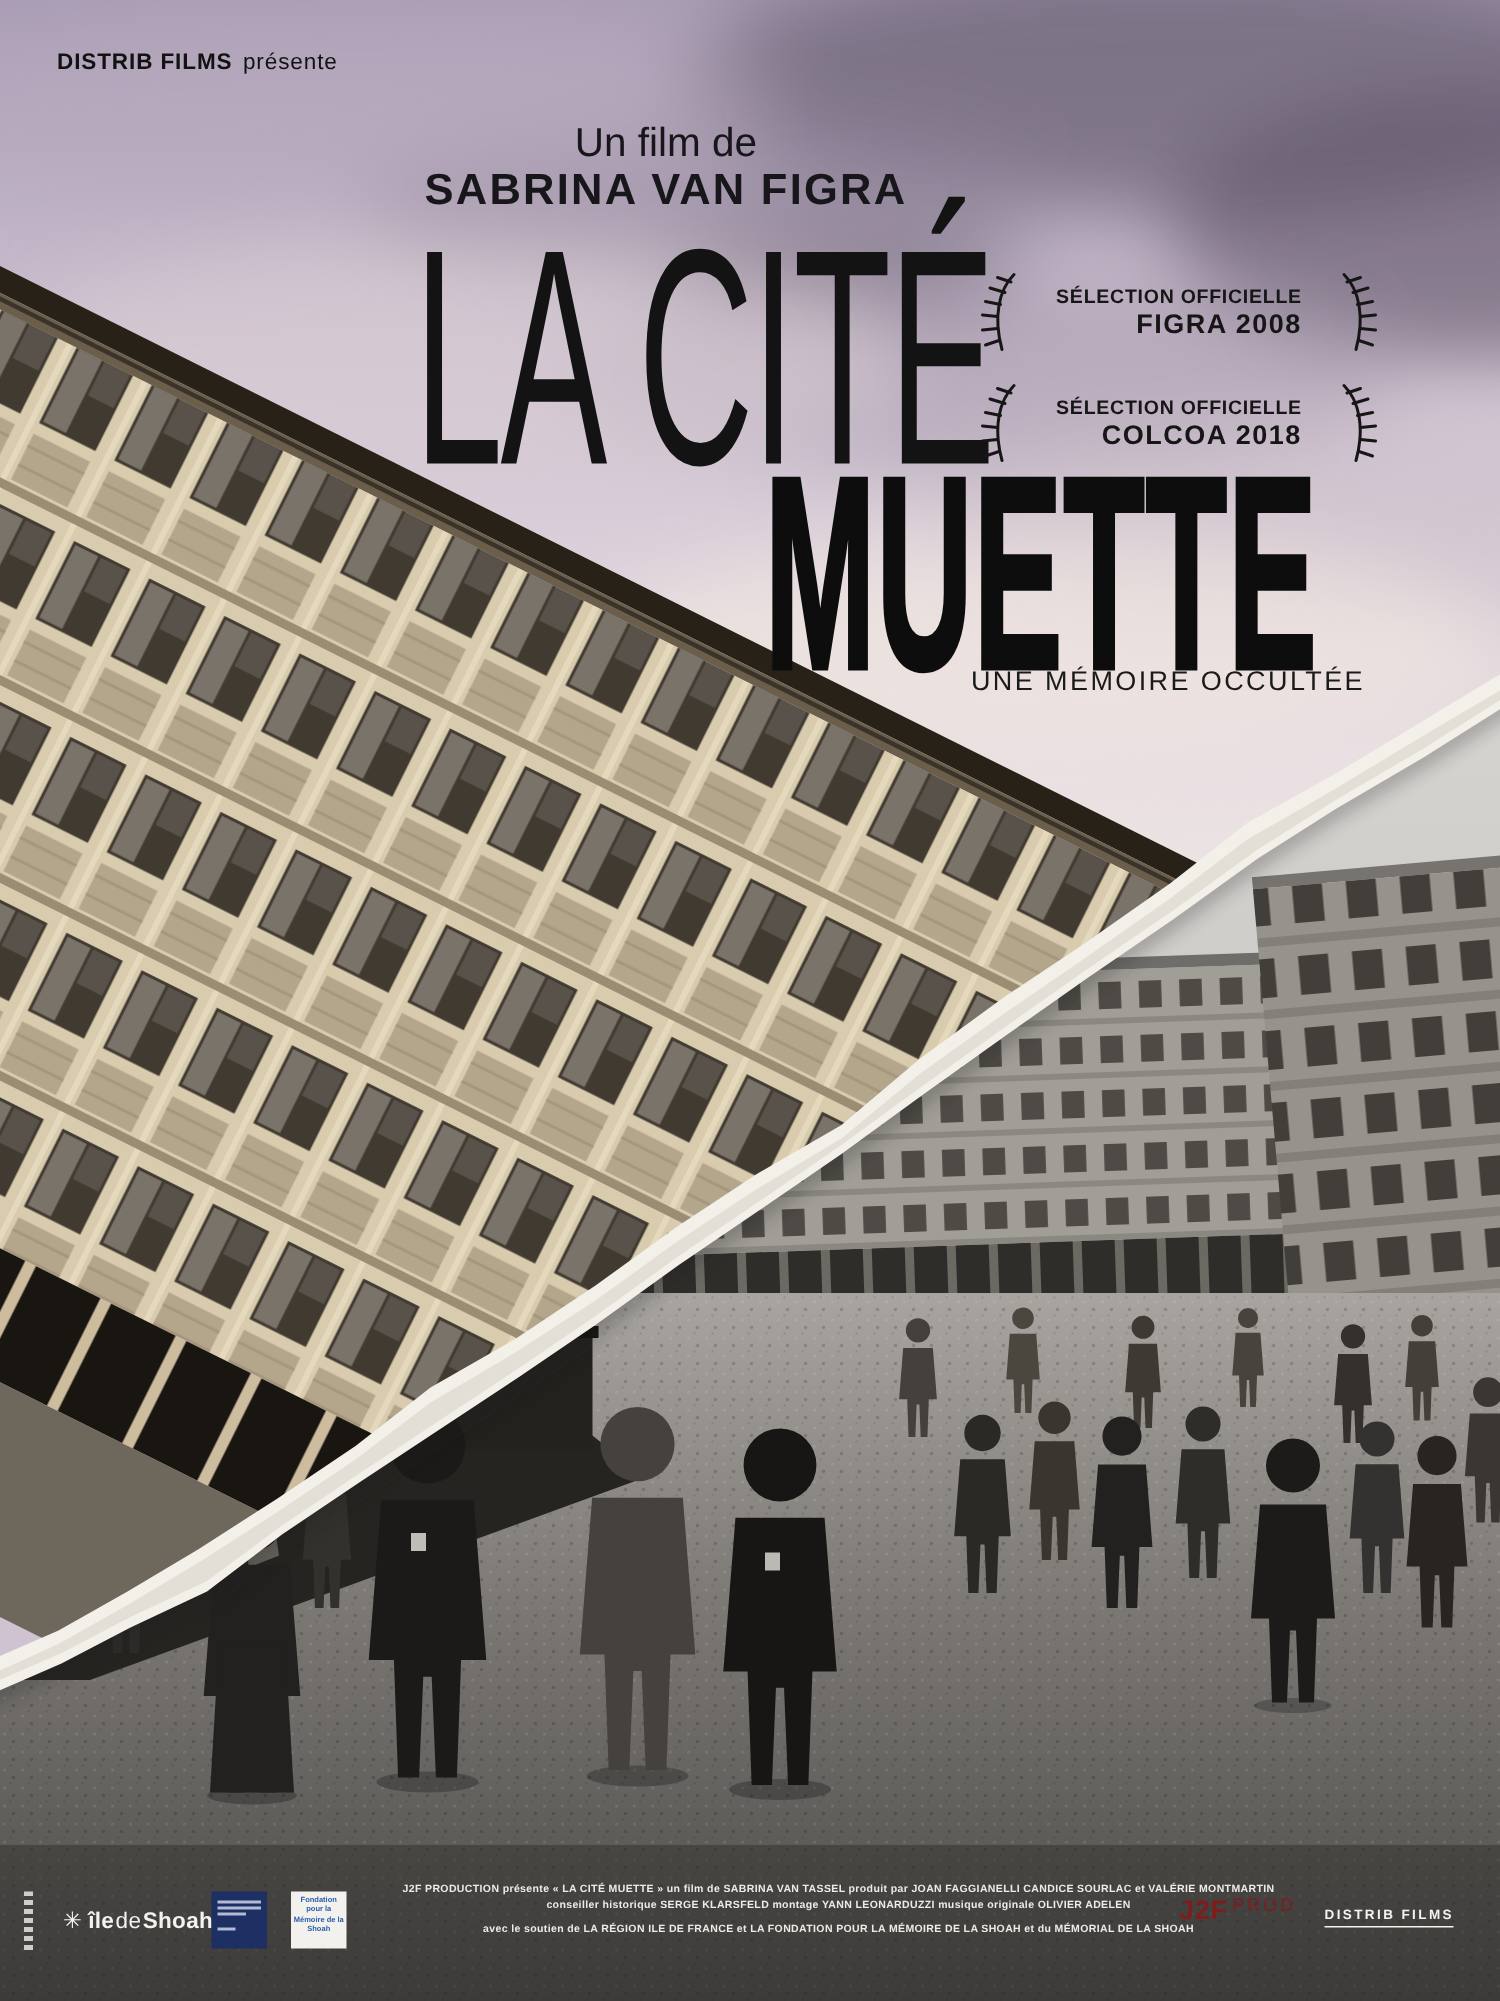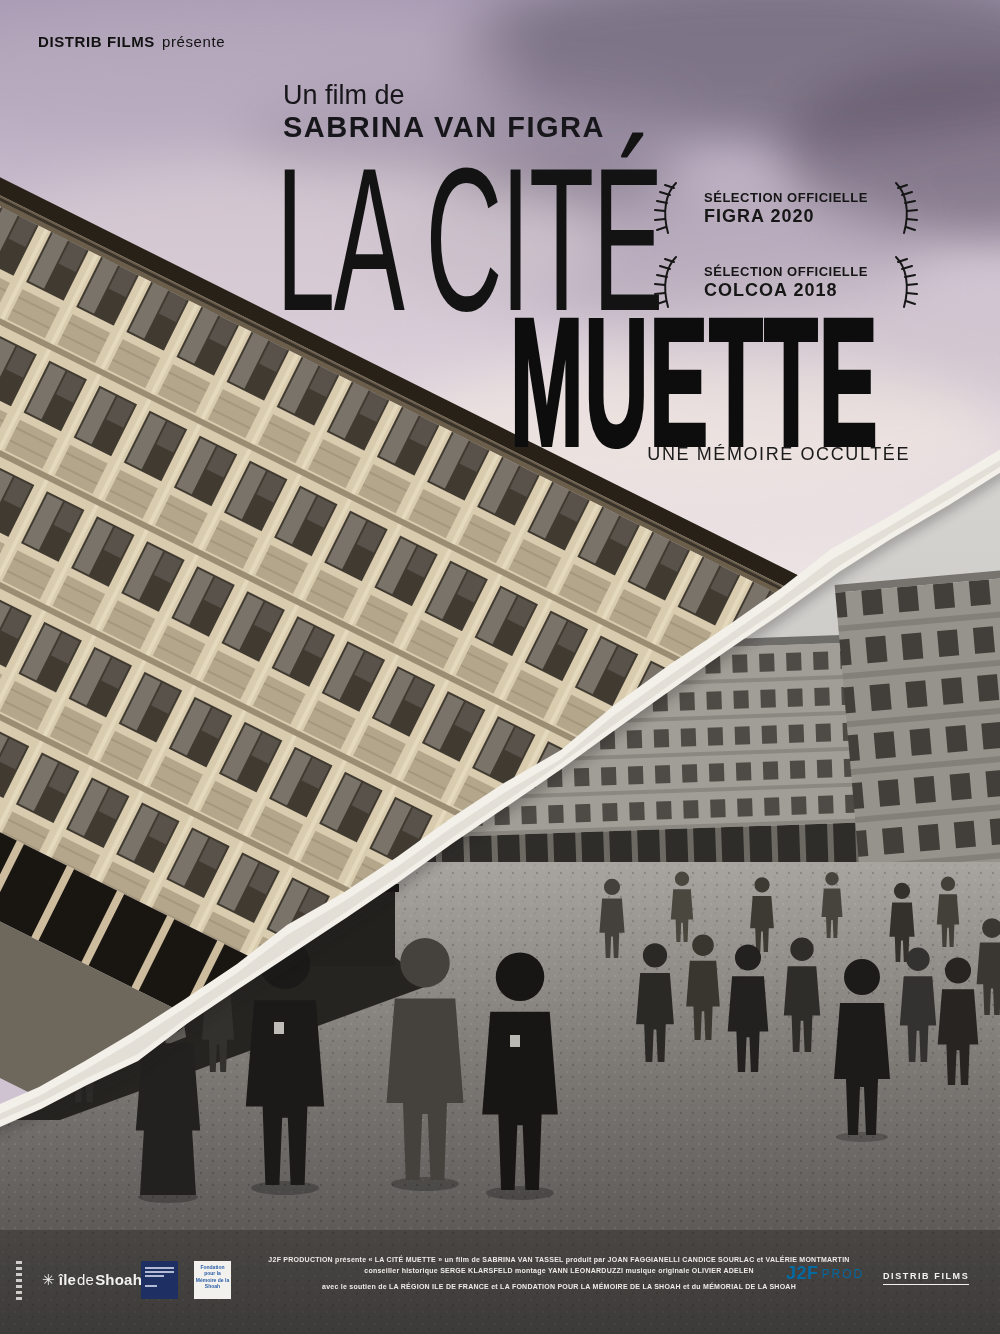--- a/index.html
+++ b/index.html
@@ -9,39 +9,39 @@
   }
   #scene{position:absolute;left:0;top:0;z-index:0;}
   .ovl{position:absolute;z-index:2;}
 
   
   .studio-line{left:38px;top:33px;color:#121212;font-size:15px;letter-spacing:.6px;}
   .studio-line .b{font-weight:700;}
   .studio-line .r{font-weight:400;margin-left:7px;}
 
   
-  .byline{left:283px;top:80px;color:#17161a;line-height:1.15;}
+  .byline{left:283px;top:80px;color:#17161a;line-height:1.15;text-align:center;}
   .byline .pre{font-size:27px;font-weight:400;}
   .byline .dir{font-size:29px;font-weight:700;letter-spacing:1.5px;}
 
   
   .title1{left:276px;top:142px;color:#131313;}
   .title1 span{display:inline-block;font-size:205px;font-weight:400;line-height:.95;
     transform:scaleX(.52);transform-origin:0 0;white-space:nowrap;letter-spacing:-3px;}
   .title2{left:510px;top:296px;color:#0d0d0d;}
   .title2 span{display:inline-block;font-size:182px;font-weight:700;line-height:.95;
     transform:scaleX(.485);transform-origin:0 0;white-space:nowrap;letter-spacing:2px;
     -webkit-text-stroke:4px #0d0d0d;}
   .subtitle{left:640px;top:444px;width:270px;text-align:right;color:#1a1a1a;
     font-size:18px;font-weight:500;letter-spacing:1.6px;white-space:nowrap;}
 
   
   .badge{left:672px;width:228px;height:64px;display:flex;align-items:center;
     justify-content:center;color:#161616;}
-  .badge .txt{text-align:left;margin:0 24px;}
+  .badge .txt{text-align:right;margin:0 24px;}
   .badge .t1{font-size:13px;font-weight:700;letter-spacing:.5px;white-space:nowrap;}
   .badge .t2{font-size:18px;font-weight:700;letter-spacing:1px;margin-top:1px;white-space:nowrap;}
   .badge svg{flex:0 0 auto;}
   .badge .mirror{transform:scaleX(-1);}
   #badge-figra{top:176px;}
   #badge-colcoa{top:250px;}
 
   
   .vert-strip{left:16px;top:1261px;width:6px;height:40px;
     background:repeating-linear-gradient(to bottom,#e8e6e2 0 3px,transparent 3px 6px);
@@ -52,21 +52,21 @@
   .idf-logo .de{font-size:15px;font-weight:400;margin:0 1px;}
   .partner-box{top:1261px;width:37px;height:38px;}
   .blue-box{left:141px;background:#1d2f63;padding:4px 3px;box-sizing:border-box;}
   .blue-box i{display:block;height:2px;background:#cdd4e6;margin:2px 1px;opacity:.85;}
   .shoah-box{left:194px;background:#f2f1ee;color:#2b5ea7;font-size:5px;line-height:1.25;
     font-weight:700;text-align:center;box-sizing:border-box;padding:3px 1px;}
   .credits{left:238px;top:1256px;width:642px;text-align:center;color:#edebe7;}
   .credits .c1{font-size:7px;letter-spacing:.25px;font-weight:700;}
   .credits .c2{font-size:7px;letter-spacing:.25px;font-weight:700;margin-top:4px;}
   .credits .c3{font-size:7px;letter-spacing:.25px;font-weight:700;margin-top:9px;}
-  .j2f{left:786px;top:1263px;color:#0369a1;display:flex;align-items:center;}
+  .j2f{left:786px;top:1263px;color:#7f1d1d;display:flex;align-items:flex-start;}
   .j2f .a{font-size:18px;font-weight:800;letter-spacing:.5px;}
   .j2f .b{font-size:12px;font-weight:400;letter-spacing:2px;margin-left:3px;}
   .distrib-bottom{left:883px;top:1271px;color:#f4f3f0;font-size:9px;font-weight:700;
     letter-spacing:1.6px;border-bottom:1px solid #f4f3f0;padding-bottom:3px;}
 </style>
 </head>
 <body>
 
 <div id="poster">
 
@@ -268,21 +268,21 @@
         <path d="M20,7 l-9,-3"></path>
           <path d="M16,14 l-10,-3"></path>
           <path d="M13,22 l-10,-2"></path>
         <path d="M11,30 l-10,-1"></path>
           <path d="M11,38 l-10,1"></path>
           <path d="M12,46 l-9,3"></path>
       </g>
     </svg>
     <div class="txt">
       <div class="t1">SÉLECTION OFFICIELLE</div>
-      <div class="t2">FIGRA 2020</div>
+      <div class="t2">FIGRA 2008</div>
     </div>
     <svg class="mirror" width="26" height="56" viewBox="0 0 26 54">
       <g fill="none" stroke="#161616" stroke-width="2" stroke-linecap="round">
         <path d="M22,2 C12,12 8,30 14,52"></path>
         <path d="M20,7 l-9,-3"></path>
           <path d="M16,14 l-10,-3"></path>
           <path d="M13,22 l-10,-2"></path>
         <path d="M11,30 l-10,-1"></path>
           <path d="M11,38 l-10,1"></path>
           <path d="M12,46 l-9,3"></path>

